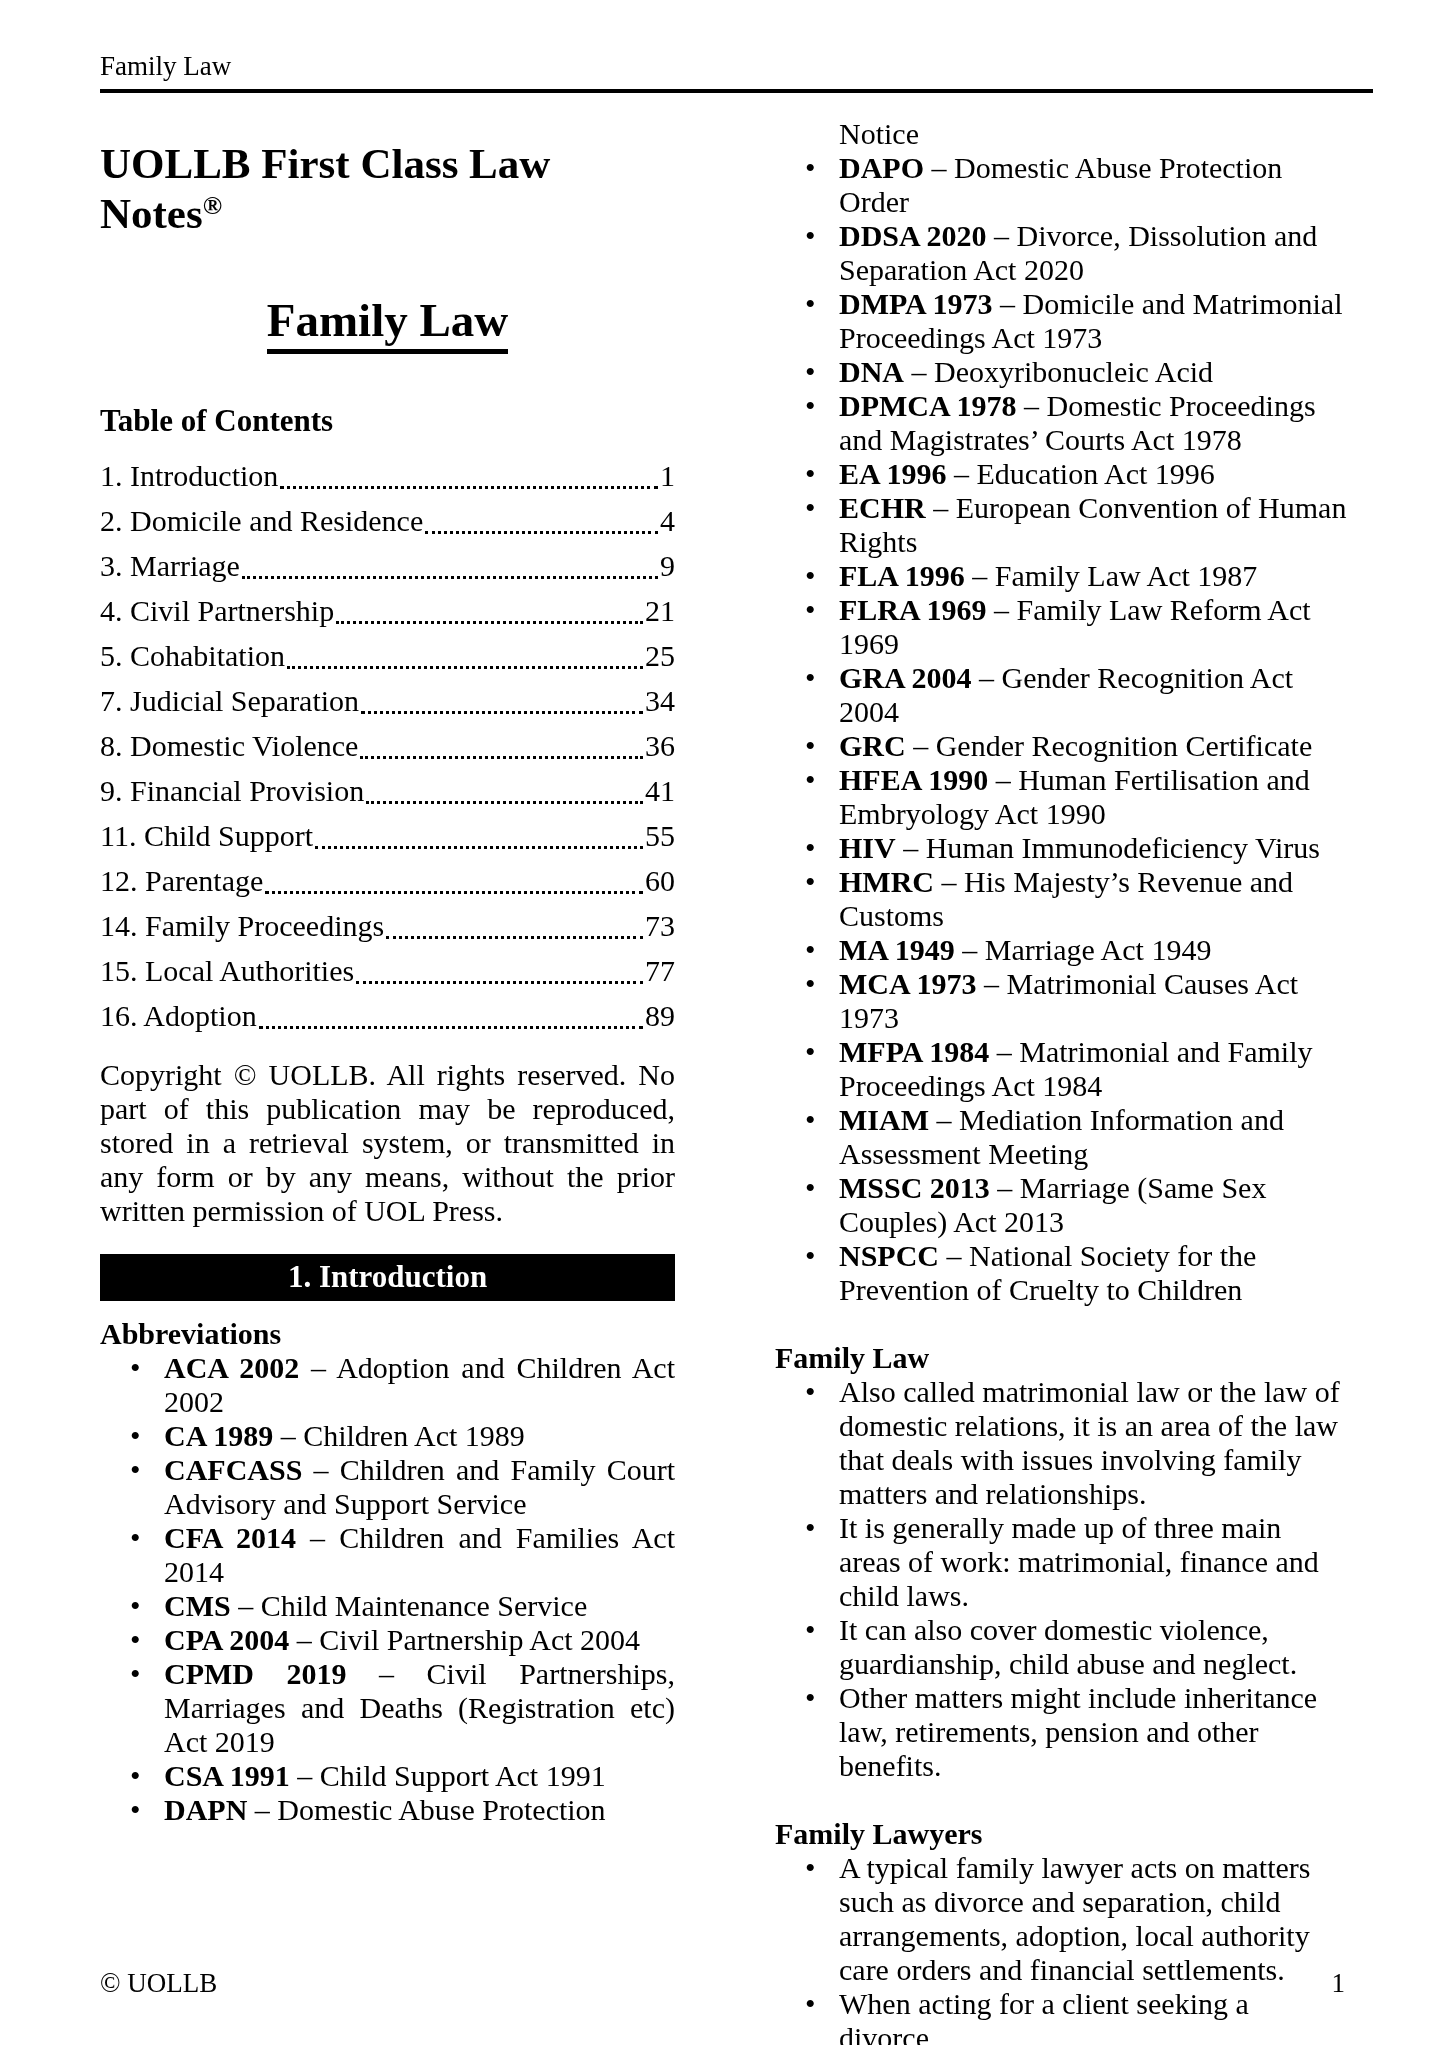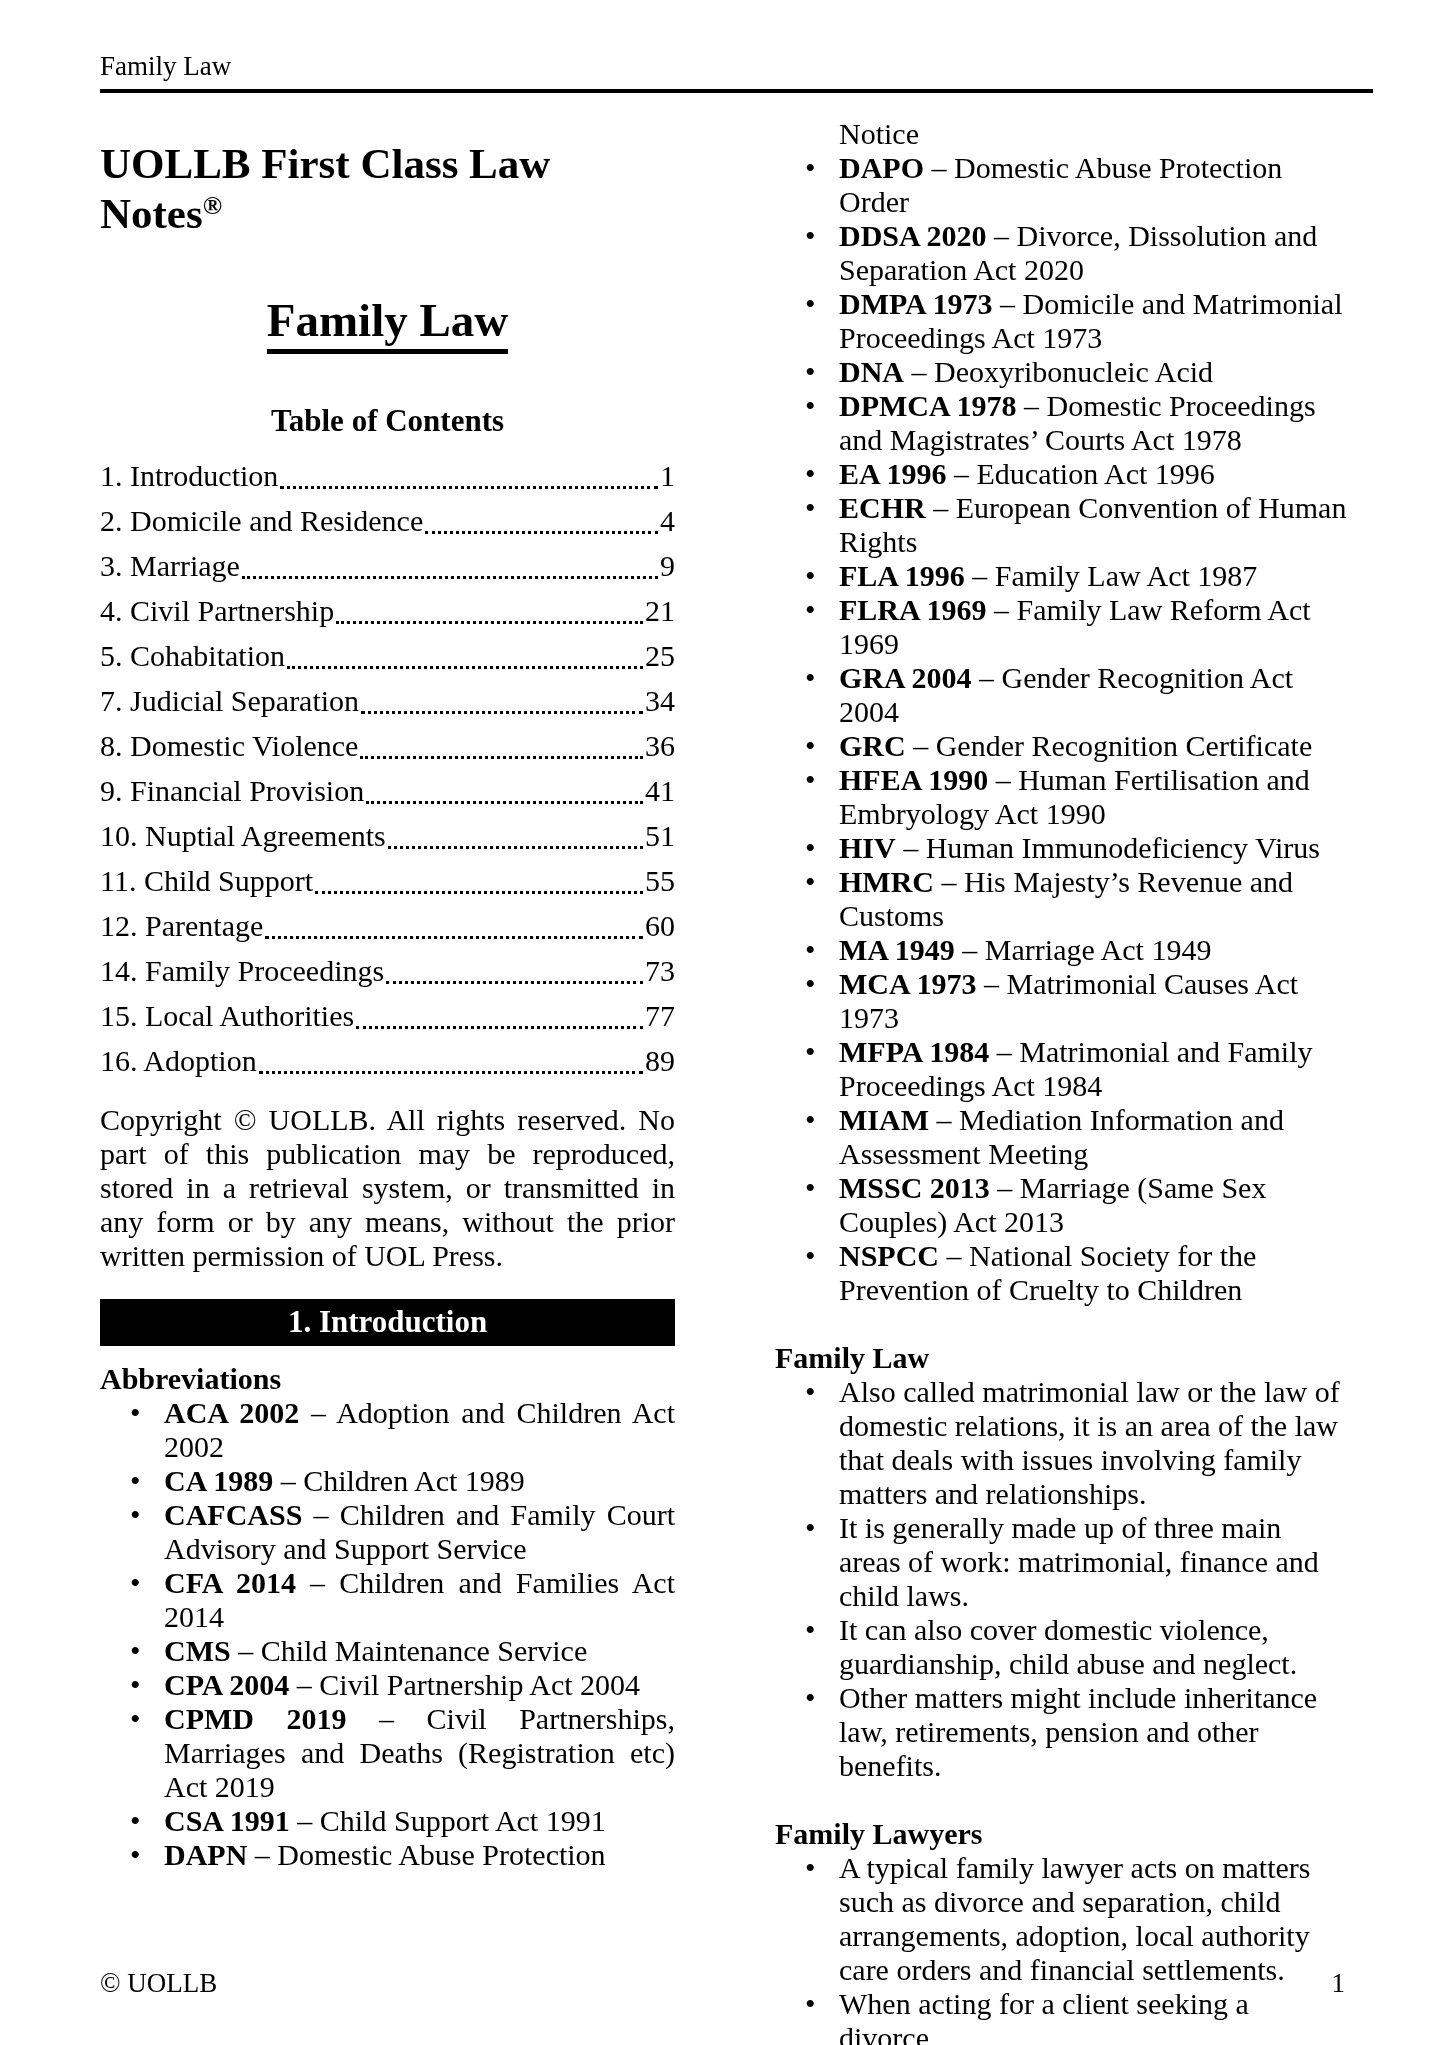--- a/index.html
+++ b/index.html
@@ -20,21 +20,21 @@
 
   
   .columns { display: flex; gap: 100px; margin-top: 24px; }
   .col { width: 575px; flex: 0 0 575px; font-size: 30px; line-height: 34px; }
 
   
   .brand-title { font-size: 43px; line-height: 50px; font-weight: bold; margin: 22px 0 0 0; }
   .brand-title sup { font-size: 26px; line-height: 0; vertical-align: 14px; }
   .doc-title { text-align: center; margin: 54px 0 0 0; font-size: 47px; line-height: 54px; font-weight: bold; }
   .doc-title span { border-bottom: 5px solid #000; padding-bottom: 3px; }
-  .toc-heading { text-align: center; font-size: 31px; line-height: 36px; font-weight: bold; margin: 56px 0 0 0; }
+  .toc-heading { text-align: left; font-size: 31px; line-height: 36px; font-weight: bold; margin: 56px 0 0 0; }
   .toc { margin-top: 14px; }
   .toc-row { display: flex; align-items: baseline; height: 45px; }
   .toc-label { white-space: nowrap; line-height: 45px; }
   .toc-leader { flex: 1 1 auto; border-bottom: 3px dotted #000; margin: 0 2px 9px 2px; align-self: flex-end; }
   .toc-page { white-space: nowrap; line-height: 45px; }
   .copyright { margin: 20px 0 0 0; text-align: justify; }
   .section-banner {
     margin-top: 26px; background: #000; color: #fff;
     font-weight: bold; font-size: 31px; line-height: 36px;
     text-align: center; padding: 5px 0 6px 0;
@@ -112,25 +112,20 @@
           </div>
           <div class="toc-row">
             <span class="toc-label">8. Domestic Violence</span>
             <span class="toc-leader"></span>
             <span class="toc-page">36</span>
           </div>
           <div class="toc-row">
             <span class="toc-label">9. Financial Provision </span>
             <span class="toc-leader"></span>
             <span class="toc-page">41</span>
-          </div>
-          <div class="toc-row">
-            <span class="toc-label">10. Nuptial Agreements </span>
-            <span class="toc-leader"></span>
-            <span class="toc-page">51</span>
           </div>
           <div class="toc-row">
             <span class="toc-label">11. Child Support</span>
             <span class="toc-leader"></span>
             <span class="toc-page">55</span>
           </div>
           <div class="toc-row">
             <span class="toc-label">12. Parentage</span>
             <span class="toc-leader"></span>
             <span class="toc-page">60</span>

